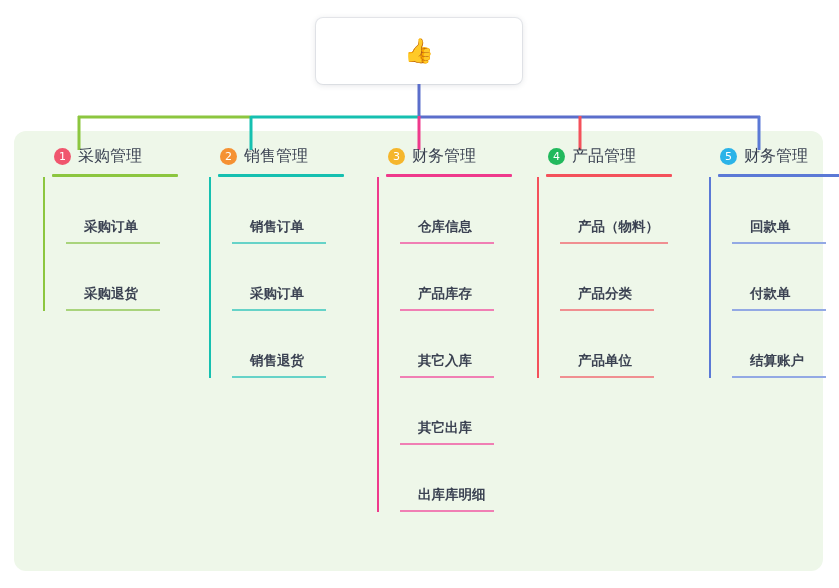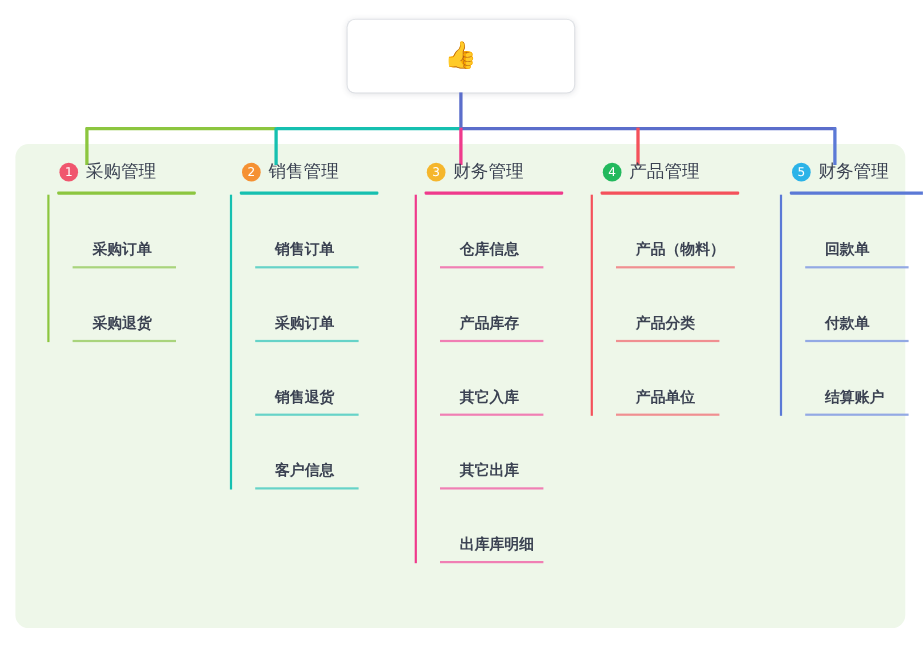--- a/index.html
+++ b/index.html
@@ -203,24 +203,20 @@
         <span class="leaf-rule" style="background: rgb(102, 211, 200);"></span>
       </div>
       <div class="leaf">
         <span class="leaf-label">采购订单</span>
         <span class="leaf-rule" style="background: rgb(102, 211, 200);"></span>
       </div>
       <div class="leaf">
         <span class="leaf-label">销售退货</span>
         <span class="leaf-rule" style="background: rgb(102, 211, 200);"></span>
       </div>
-      <div class="leaf">
-        <span class="leaf-label">客户信息</span>
-        <span class="leaf-rule" style="background: rgb(102, 211, 200);"></span>
-      </div>
     </div>
   </div>
 
   <div class="column" style="left:364px;">
     <div class="col-head">
       <span class="badge" style="background: rgb(245, 182, 44);">3</span>
       <span class="col-title">财务管理</span>
     </div>
     <div class="col-rule" style="background: rgb(239, 58, 140);"></div>
     <div class="leaf-list">

